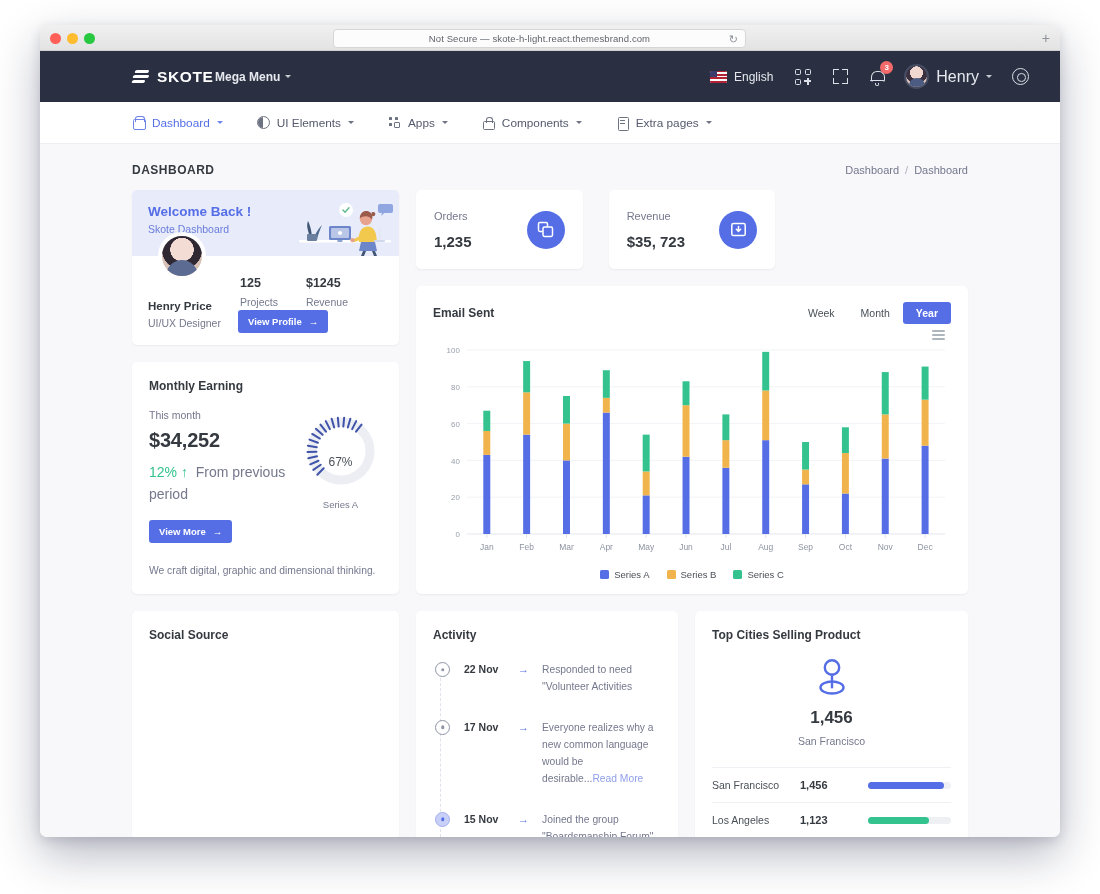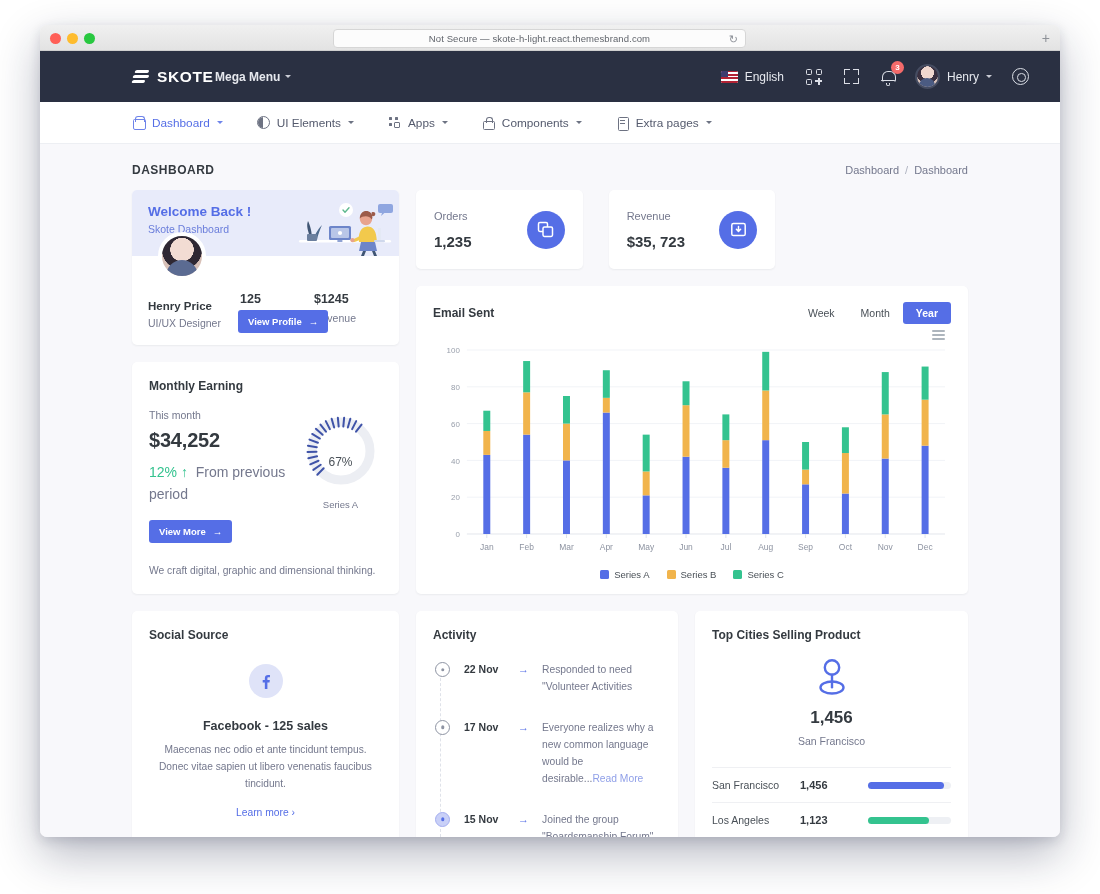--- a/index.html
+++ b/index.html
@@ -140,21 +140,21 @@
   #user-chip { display: flex; align-items: center; gap: 7px; padding: 0 9px; }
   #avatar-top {
     width: 25px; height: 25px; border-radius: 50%;
     background: radial-gradient(circle at 50% 32%, #f0d7cf 0 36%, #3a3040 37% 62%, #d9c3bb 63%);
     border: 2px solid #454c61; flex: none; overflow: hidden; position: relative;
   }
   #avatar-top::after {
     content:''; position:absolute; left:50%; top:58%; transform:translateX(-50%);
     width:16px; height:14px; border-radius:8px 8px 0 0; background:#4b5b82;
   }
-  #user-name { color: #e6e8ee; font-size: 12px; }
+  #user-name { color: #e6e8ee; font-size: 16px; }
 
   .gear { width: 17px; height: 17px; position: relative; }
   .gear::before {
     content:''; position:absolute; inset:0;
     border-radius:50%; border:1.7px solid #dcdfe7;
   }
   .gear::after {
     content:''; position:absolute; left:5.2px; top:5.2px; width:6.6px; height:6.6px;
     border-radius:50%; border:1.7px solid #dcdfe7;
   }
@@ -222,21 +222,21 @@
     border: 4px solid #fff;
     background: radial-gradient(circle at 50% 34%, #f2dcd3 0 35%, #2f2833 36% 60%, #d8c0b7 61%);
     position: relative; overflow: hidden;
   }
   #avatar-big::after {
     content:''; position:absolute; left:50%; top:60%; transform:translateX(-50%);
     width:32px; height:26px; border-radius:16px 16px 0 0; background:#5b6b92;
   }
   #profile-name { font-size: 11.5px; font-weight: bold; color: #343a40; margin-top: 20px; }
   #profile-role { font-size: 10.5px; color: #74788d; margin-top: 5px; }
-  #welcome-stats { display: flex; gap: 36px; padding-top: 36px; flex: 1; }
+  #welcome-stats { display: flex; gap: 28px; padding-top: 20px; flex: 1; }
   .stat-val { font-size: 12.5px; font-weight: bold; color: #343a40; }
   .stat-lbl { font-size: 10.5px; color: #74788d; margin-top: 6px; }
   #view-profile-btn {
     position: absolute; left: 106px; bottom: 12px;
     background: #556ee6; color: #fff; font-size: 9.5px; font-weight: bold;
     border: 0; border-radius: 3px; padding: 6px 10px;
     display: flex; align-items: center; gap: 7px;
     font-family: "Liberation Sans", sans-serif;
   }
 
@@ -690,33 +690,20 @@
             </div>
           </div>
         </div>
       </div>
     </div>
 
     <div id="bottom-row">
 
       <div class="card bcard">
         <div class="card-title">Social Source</div>
-        <div id="social-center">
-          <div id="fb-circle">
-            <svg width="15" height="15" viewBox="0 0 15 15">
-              <path d="M9.4 15V8.6h2.1l.32-2.5H9.4V4.5c0-.72.2-1.21 1.24-1.21h1.32V1.05C11.73 1.02 10.95.95 10.04.95 8.14.95 6.84 2.1 6.84 4.22v1.88H4.7v2.5h2.14V15z" fill="#556ee6"></path>
-            </svg>
-          </div>
-          <div id="social-title">Facebook - 125 sales</div>
-          <div id="social-desc">Maecenas nec odio et ante tincidunt tempus. Donec vitae sapien ut libero venenatis faucibus tincidunt.</div>
-          <div id="learn-more">
-            <span>Learn more</span>
-            <span>›</span>
-          </div>
-        </div>
 
       </div>
 
       <div class="card bcard">
         <div class="card-title">Activity</div>
         <div id="activity-list">
           <div id="activity-line"></div>
 
           <div class="act-row">
             <span class="act-dot"></span>

